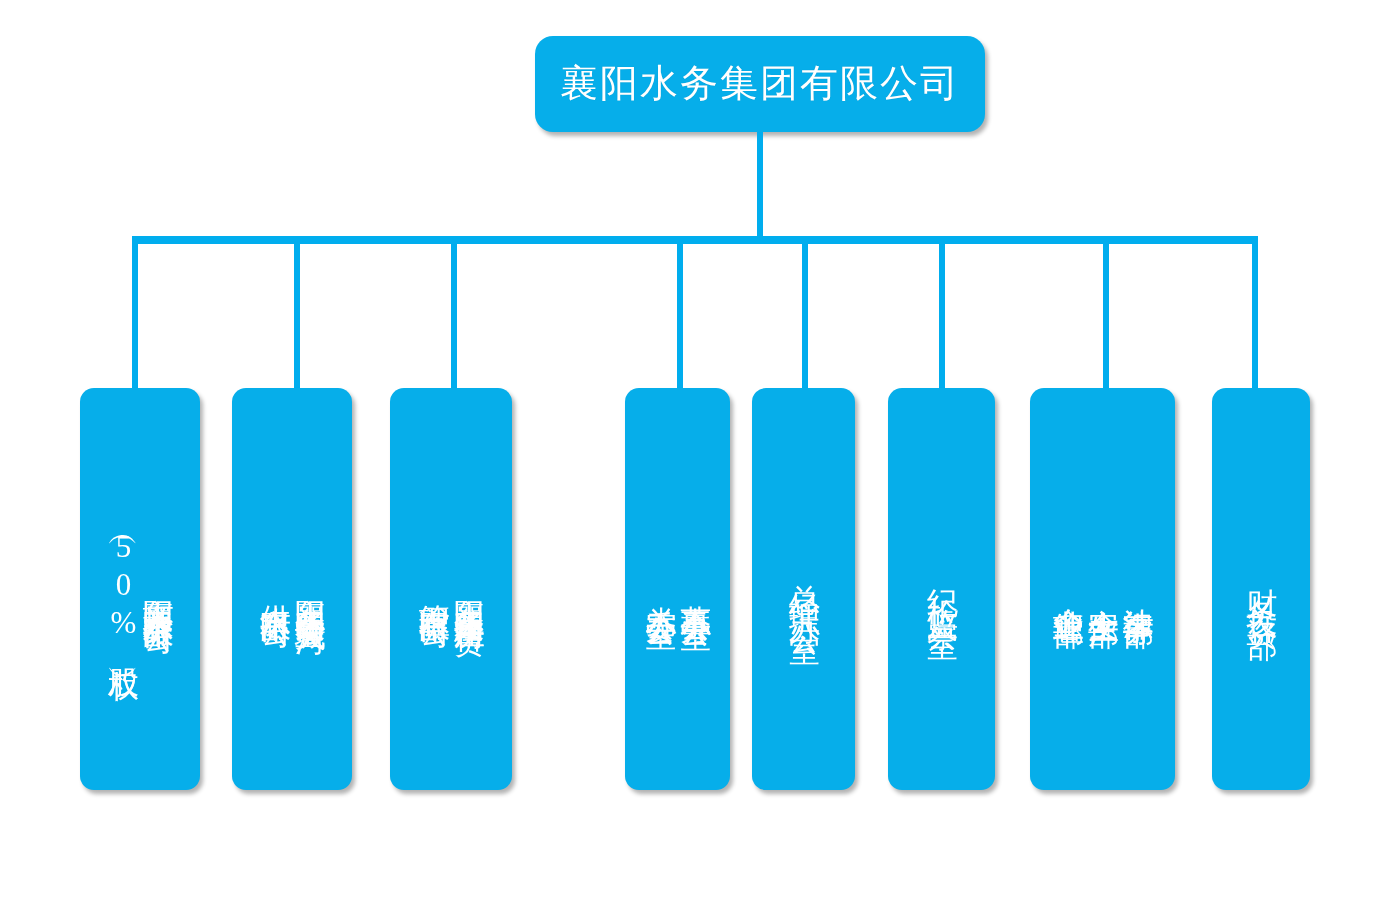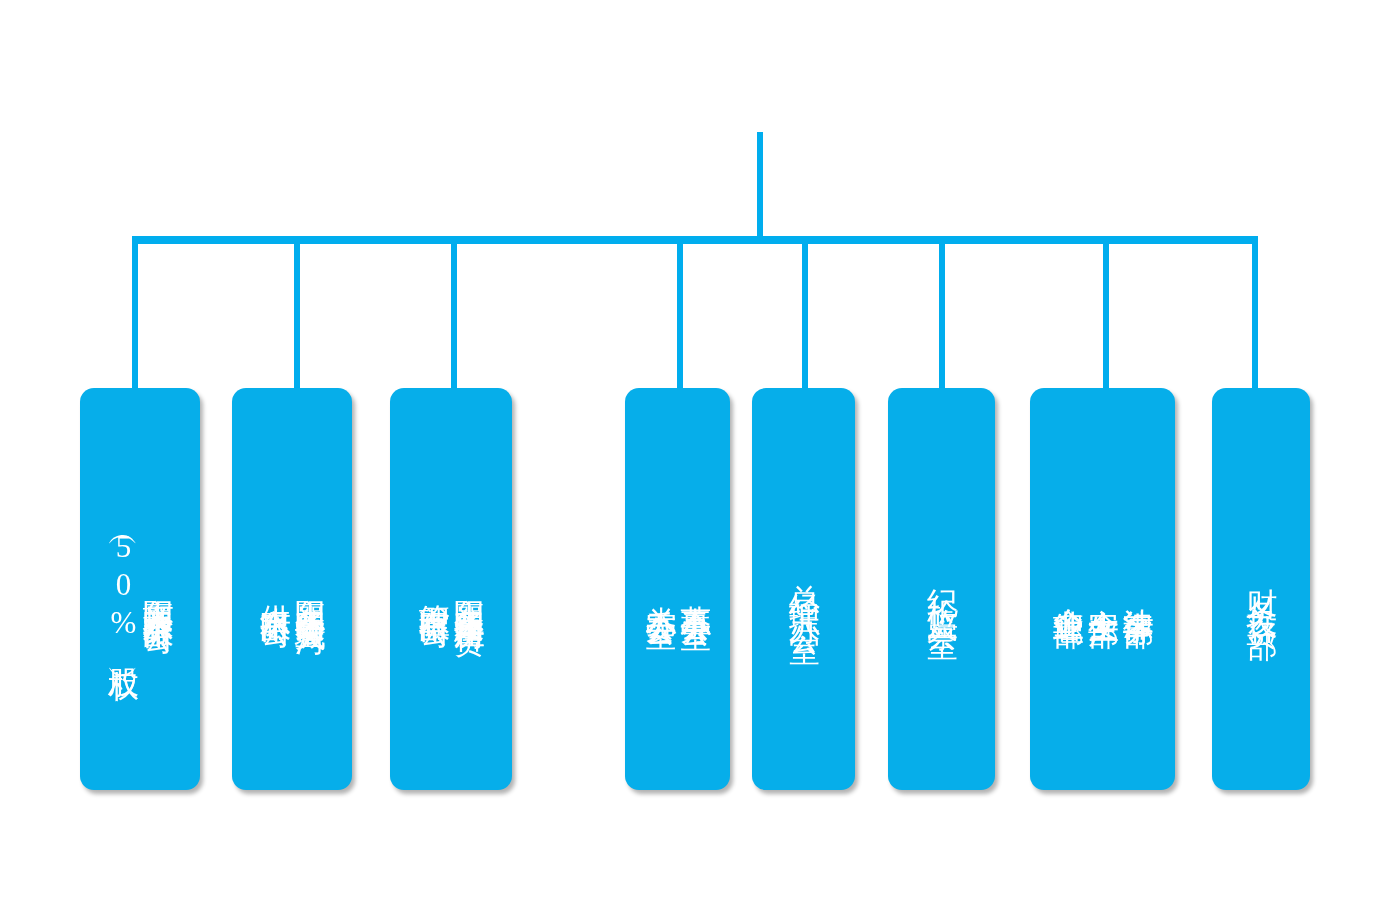--- a/index.html
+++ b/index.html
@@ -84,20 +84,23 @@
   }
   .label-v.double .vcol {
     letter-spacing: 3px;
   }
 </style>
 </head>
 <body>
 
 <div id="org-chart">
 
+  <div class="node root" style="left:535px; top:36px; width:450px; height:96px;">
+    <span class="label-h">襄阳水务集团有限公司</span>
+  </div>
 
   <div class="connector trunk" style="left:757px; top:132px; height:110px;"></div>
   <div class="connector bus" style="left:132px; top:236px; width:1126px;"></div>
 
   <div class="connector drop" style="left:132px; top:236px; height:152px;"></div>
   <div class="connector drop" style="left:294px; top:236px; height:152px;"></div>
   <div class="connector drop" style="left:451px; top:236px; height:152px;"></div>
   <div class="connector drop" style="left:677px; top:236px; height:152px;"></div>
   <div class="connector drop" style="left:802px; top:236px; height:152px;"></div>
   <div class="connector drop" style="left:939px; top:236px; height:152px;"></div>

